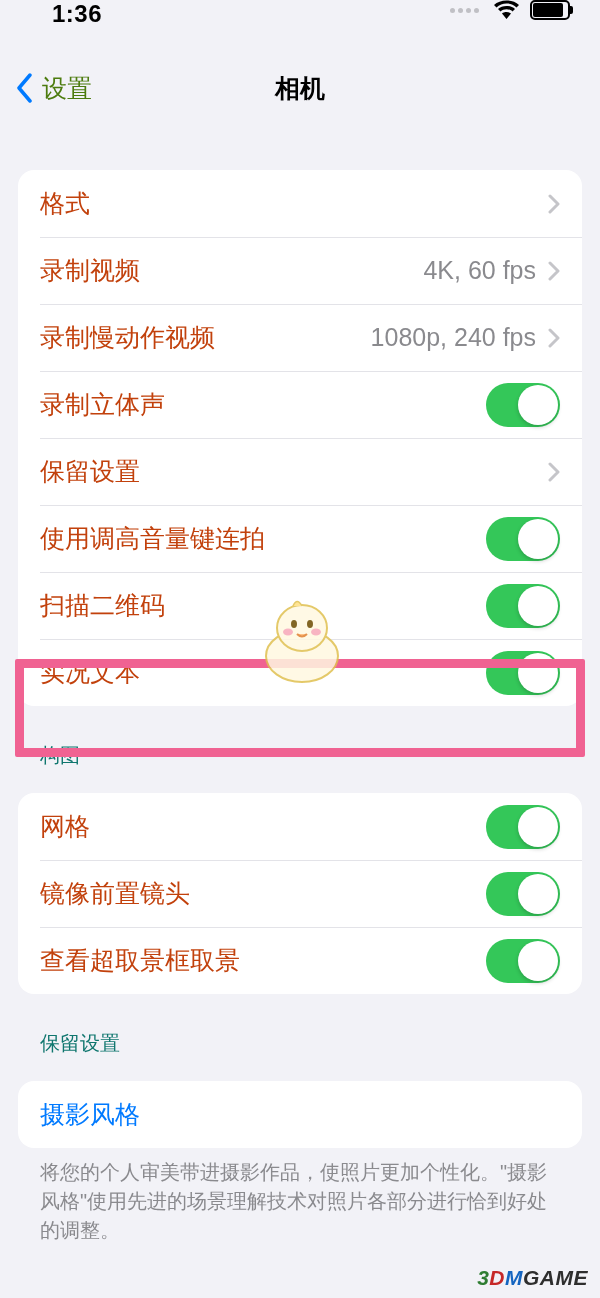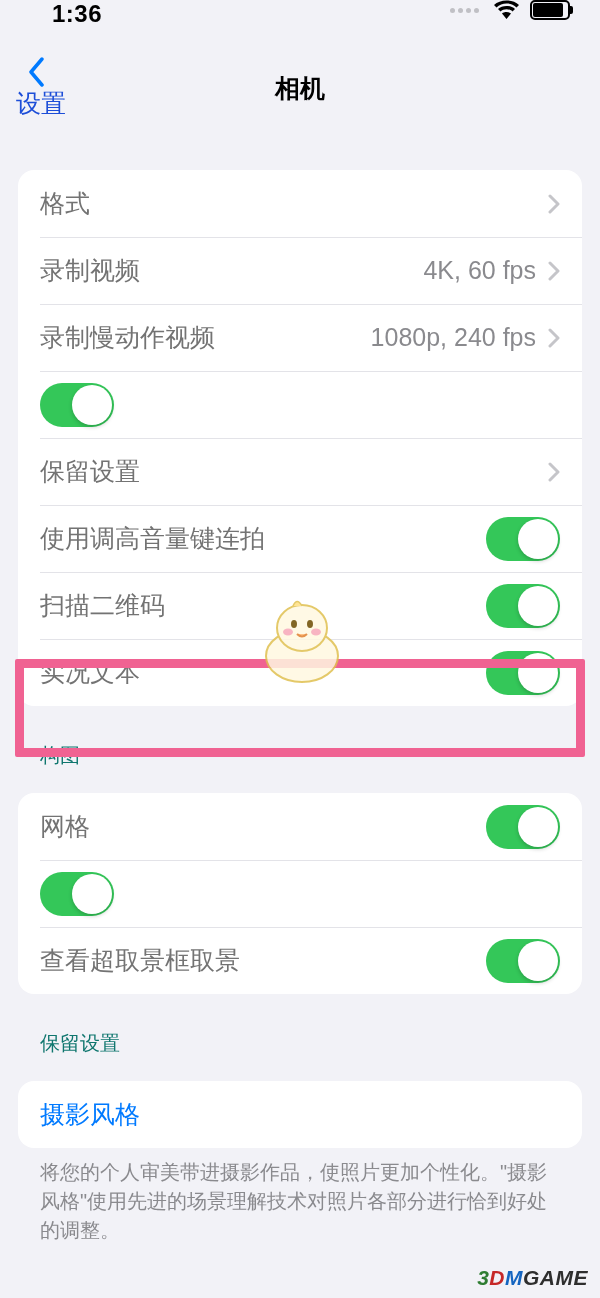--- a/index.html
+++ b/index.html
@@ -75,24 +75,23 @@
     .nav-bar {
       height: 64px;
       display: flex;
       align-items: center;
       position: relative;
       padding: 0 16px;
     }
     .back-button {
       display: flex;
       align-items: center;
-      color: #1d4ed8;
+      color: #4d7c0f;
       font-size: 25px;
       font-weight: 400;
-      flex-direction: column;
     }
     .chevron-left {
       width: 18px;
       height: 30px;
       margin-right: 8px;
     }
     .nav-title {
       position: absolute;
       left: 50%;
       transform: translateX(-50%);
@@ -133,21 +132,21 @@
       left: 22px;
       right: 0;
       top: 0;
       height: 1px;
       background: #e3e3e8;
     }
     .row-label {
       flex: 1;
       font-size: 25px;
       font-weight: 400;
-      color: #737373;
+      color: #c2410c;
     }
     .row-label.link { color: #007aff; }
     .row-value {
       font-size: 25px;
       color: #8a8a8e;
       margin-right: 12px;
     }
     .chevron-right {
       width: 12px;
       height: 20px;
@@ -245,20 +244,21 @@
           </svg></div>
     </div>
     <div class="row">
       <div class="row-label">录制慢动作视频</div>
       <div class="row-value">1080p, 240 fps</div>
       <div class="chevron-right"><svg viewBox="0 0 12 20">
             <path d="M2 2 L10 10 L2 18" stroke-width="3" fill="none" stroke-linecap="round" stroke-linejoin="round"></path>
           </svg></div>
     </div>
     <div class="row">
+      <div class="row-label">录制立体声</div>
       <div class="toggle"></div>
     </div>
     <div class="row">
       <div class="row-label">保留设置</div>
       <div class="chevron-right"><svg viewBox="0 0 12 20">
             <path d="M2 2 L10 10 L2 18" stroke-width="3" fill="none" stroke-linecap="round" stroke-linejoin="round"></path>
           </svg></div>
     </div>
     <div class="row">
       <div class="row-label">使用调高音量键连拍</div>
@@ -275,20 +275,21 @@
   </div>
 
   <div class="section-gap"></div>
   <div class="group-header">构图</div>
   <div class="group tight">
     <div class="row">
       <div class="row-label">网格</div>
       <div class="toggle"></div>
     </div>
     <div class="row">
+      <div class="row-label">镜像前置镜头</div>
       <div class="toggle"></div>
     </div>
     <div class="row">
       <div class="row-label">查看超取景框取景</div>
       <div class="toggle"></div>
     </div>
   </div>
 
   <div class="section-gap"></div>
   <div class="group-header">保留设置</div>

